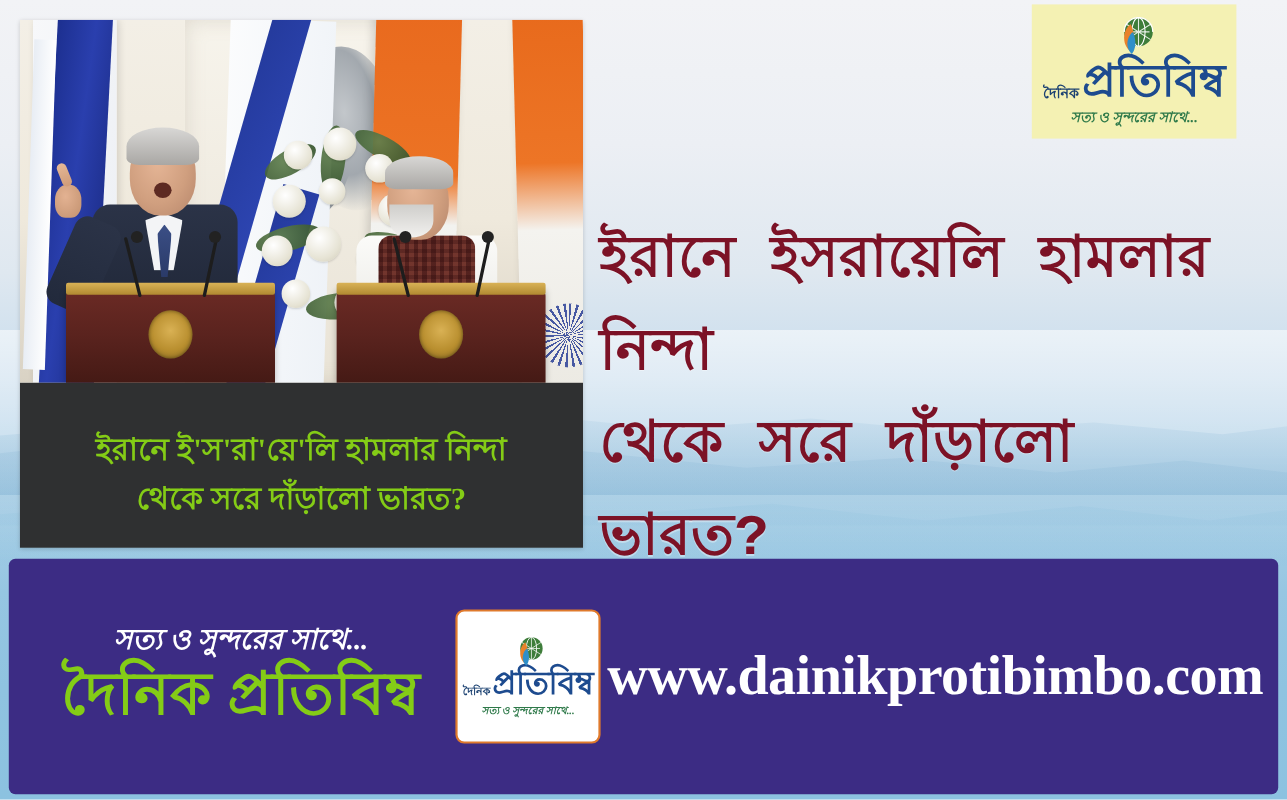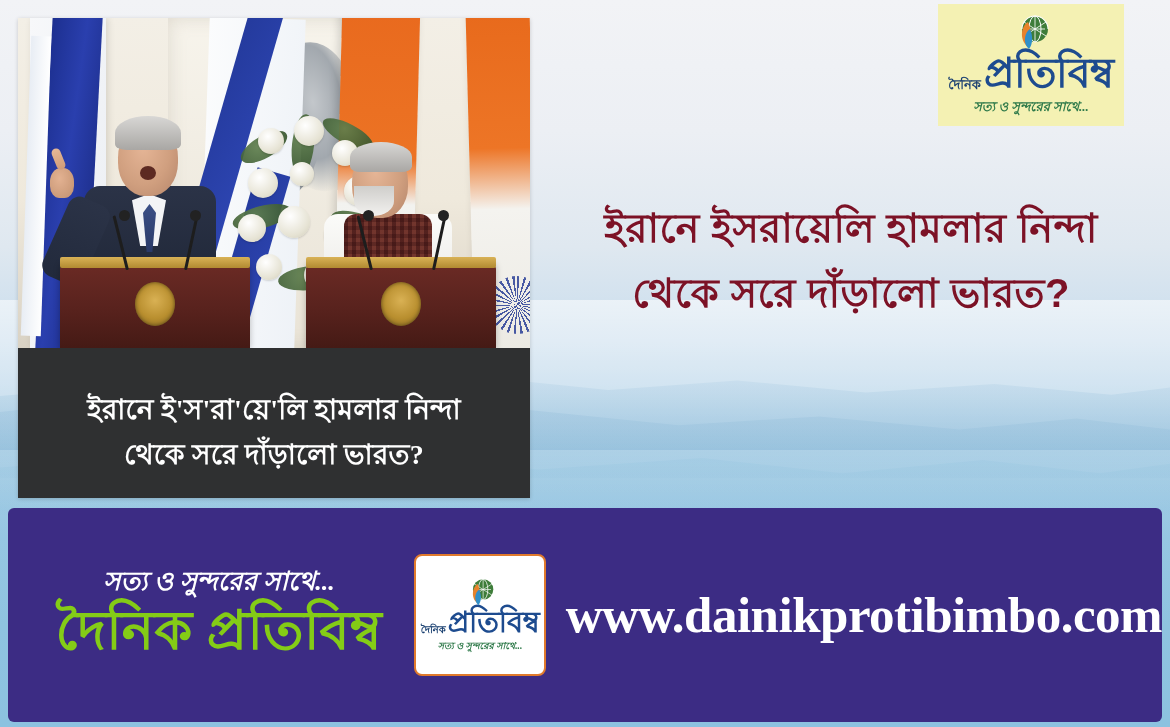--- a/index.html
+++ b/index.html
@@ -267,40 +267,40 @@
     left: 0; top: 330px;
     width: 512px; height: 168px;
     background: #2f3031;
     display: flex;
     align-items: center;
     justify-content: center;
     padding: 0 16px;
     box-sizing: border-box;
   }
   #photo-caption .cap-text {
-    color: #ffffff;
+    color: #84cc16;
     font-family: "Liberation Serif", "DejaVu Serif", serif;
     font-size: 28px;
     font-weight: 700;
     line-height: 1.62;
     text-align: center;
     letter-spacing: .2px;
   }
 
   
   #headline {
     position: absolute;
     left: 545px;
     top: 196px;
     width: 612px;
-    text-align: center;
+    text-align: left;
     color: #7c1226;
-    font-family: Liberation Sans, sans-serif;
-    font-weight: 700;
-    font-size: 40px;
+    font-family: Liberation Mono, monospace;
+    font-weight: 700;
+    font-size: 52px;
     line-height: 1.62;
     letter-spacing: .4px;
     text-shadow: 0 1px 0 rgba(255,255,255,0.35);
   }
 
   
   #top-logo {
     position: absolute;
     left: 938px;
     top: 4px;
@@ -403,27 +403,27 @@
   .bl-proti {
     font-family: "Liberation Serif", "DejaVu Serif", serif;
     font-size: 29px; font-weight: 700; color: #1d4b8f; letter-spacing: -.4px;
   }
   .bl-tag {
     font-family: "Liberation Serif", "DejaVu Serif", serif;
     font-style: italic; font-size: 9.5px; font-weight: 700; color: #2f7a4a; margin-top: 2px;
   }
   #site-url {
     flex: 1;
-    text-align: right;
+    text-align: left;
     color: #ffffff;
     font-family: "Liberation Serif", "DejaVu Serif", serif;
     font-weight: 700;
     font-size: 51px;
     letter-spacing: -0.5px;
-    padding-left: 12px;
+    padding-left: 6px;
   }
 </style>
 </head>
 <body>
 
 <div id="poster">
 
   <div class="haze haze-1"></div>
   <div class="haze haze-2"></div>
   <div class="haze haze-3"></div>

